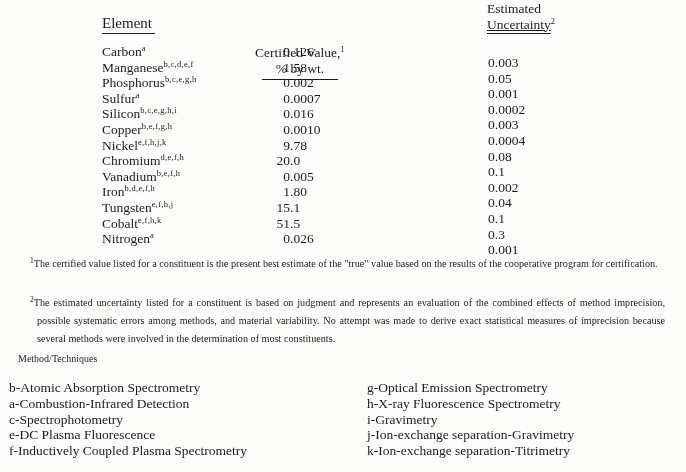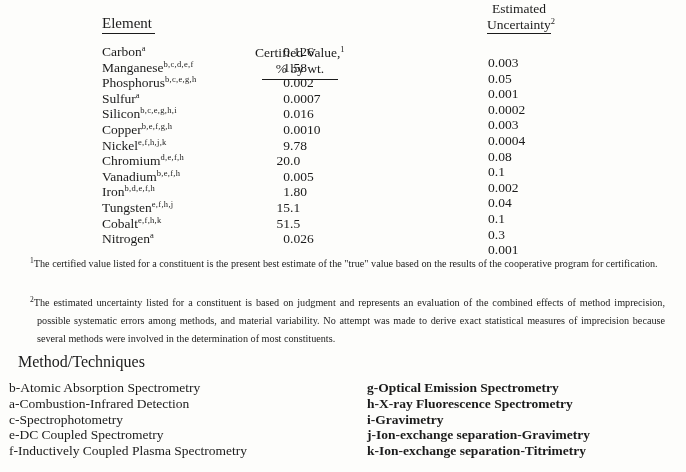--- a/index.html
+++ b/index.html
@@ -11,40 +11,40 @@
   }
   sup.fnm{font-size:8.5px;vertical-align:super;line-height:0;letter-spacing:.3px;}
   
   .hdr-element{position:absolute;left:102px;top:15px;font-size:15px;
     border-bottom:1.2px solid #1b1b1b;padding:0 3px 1px 0;}
   .hdr-certified{position:absolute;left:225px;top:1px;width:150px;text-align:center;
     font-size:13.5px;line-height:15.5px;margin-top:44px;}
   .hdr-certified .uline{display:inline-block;border-bottom:1.2px solid #1b1b1b;
     padding:0 14px 3px 14px;}
   .hdr-uncert{position:absolute;left:487px;top:1px;font-size:13.5px;line-height:15.5px;}
-  .hdr-uncert .l1{margin-left:5px;}
-  .hdr-uncert .uline{display:inline-block;border-bottom:1.2px solid #1b1b1b;padding-bottom:1px;}
+  .hdr-uncert .l1{}
+  .hdr-uncert .uline{display:inline-block;border-bottom:1.2px solid #1b1b1b;padding-bottom:1px;text-decoration:underline;}
   
   .rows{position:absolute;left:102px;top:44px;font-size:13.5px;}
   .trow{position:relative;height:15.6px;width:560px;line-height:15.6px;white-space:nowrap;}
   .trow .el{position:absolute;left:0;top:0;}
   .trow .val{position:absolute;left:136px;top:0;display:flex;}
   .trow .val .ip{display:inline-block;width:52px;text-align:right;}
   .trow .unc{position:absolute;left:386px;top:0;margin-top:11px;}
   
   .footnote{position:absolute;font-size:10.2px;line-height:18px;text-align:justify;
     padding-left:7px;text-indent:-7px;}
   .footnote sup{font-size:7.5px;vertical-align:super;line-height:0;}
   #fn1{left:30px;top:255px;width:626px;}
   #fn2{left:30px;top:294px;width:628px;}
   
-  .methods-heading{position:absolute;left:18px;top:353px;font-size:16px;}
+  .methods-heading{position:absolute;left:18px;top:353px;font-size:10px;}
   .mcol{position:absolute;top:380px;font-size:13.5px;line-height:15.8px;white-space:nowrap;}
   #mleft{left:9px;}
-  #mright{left:367px;font-weight:bold;}
+  #mright{left:367px;}
 </style>
 </head>
 <body>
 
 <div class="page">
 
   <div class="hdr-element">Element</div>
 
   <div class="hdr-certified">
     <div><span>Certified Value,</span><sup class="fnm">1</sup></div>
@@ -165,21 +165,21 @@
 
   <div class="footnote" id="fn1"><sup>1</sup><span>The certified value listed for a constituent is the present best estimate of the "true" value based on the results of the cooperative program for certification.</span></div>
 
   <div class="footnote" id="fn2"><sup>2</sup><span>The estimated uncertainty listed for a constituent is based on judgment and represents an evaluation of the combined effects of method imprecision, possible systematic errors among methods, and material variability. No attempt was made to derive exact statistical measures of imprecision because several methods were involved in the determination of most constituents.</span></div>
 
   <div class="methods-heading">Method/Techniques</div>
   <div class="mcol" id="mleft">
       <div>b-Atomic Absorption Spectrometry</div>
       <div>a-Combustion-Infrared Detection</div>
       <div>c-Spectrophotometry</div>
-      <div>e-DC Coupled Spectrometry</div>
+      <div>e-DC Plasma Fluorescence</div>
       <div>f-Inductively Coupled Plasma Spectrometry</div>
     </div>
   <div class="mcol" id="mright">
       <div>g-Optical Emission Spectrometry</div>
       <div>h-X-ray Fluorescence Spectrometry</div>
       <div>i-Gravimetry</div>
       <div>j-Ion-exchange separation-Gravimetry</div>
       <div>k-Ion-exchange separation-Titrimetry</div>
     </div>
 

